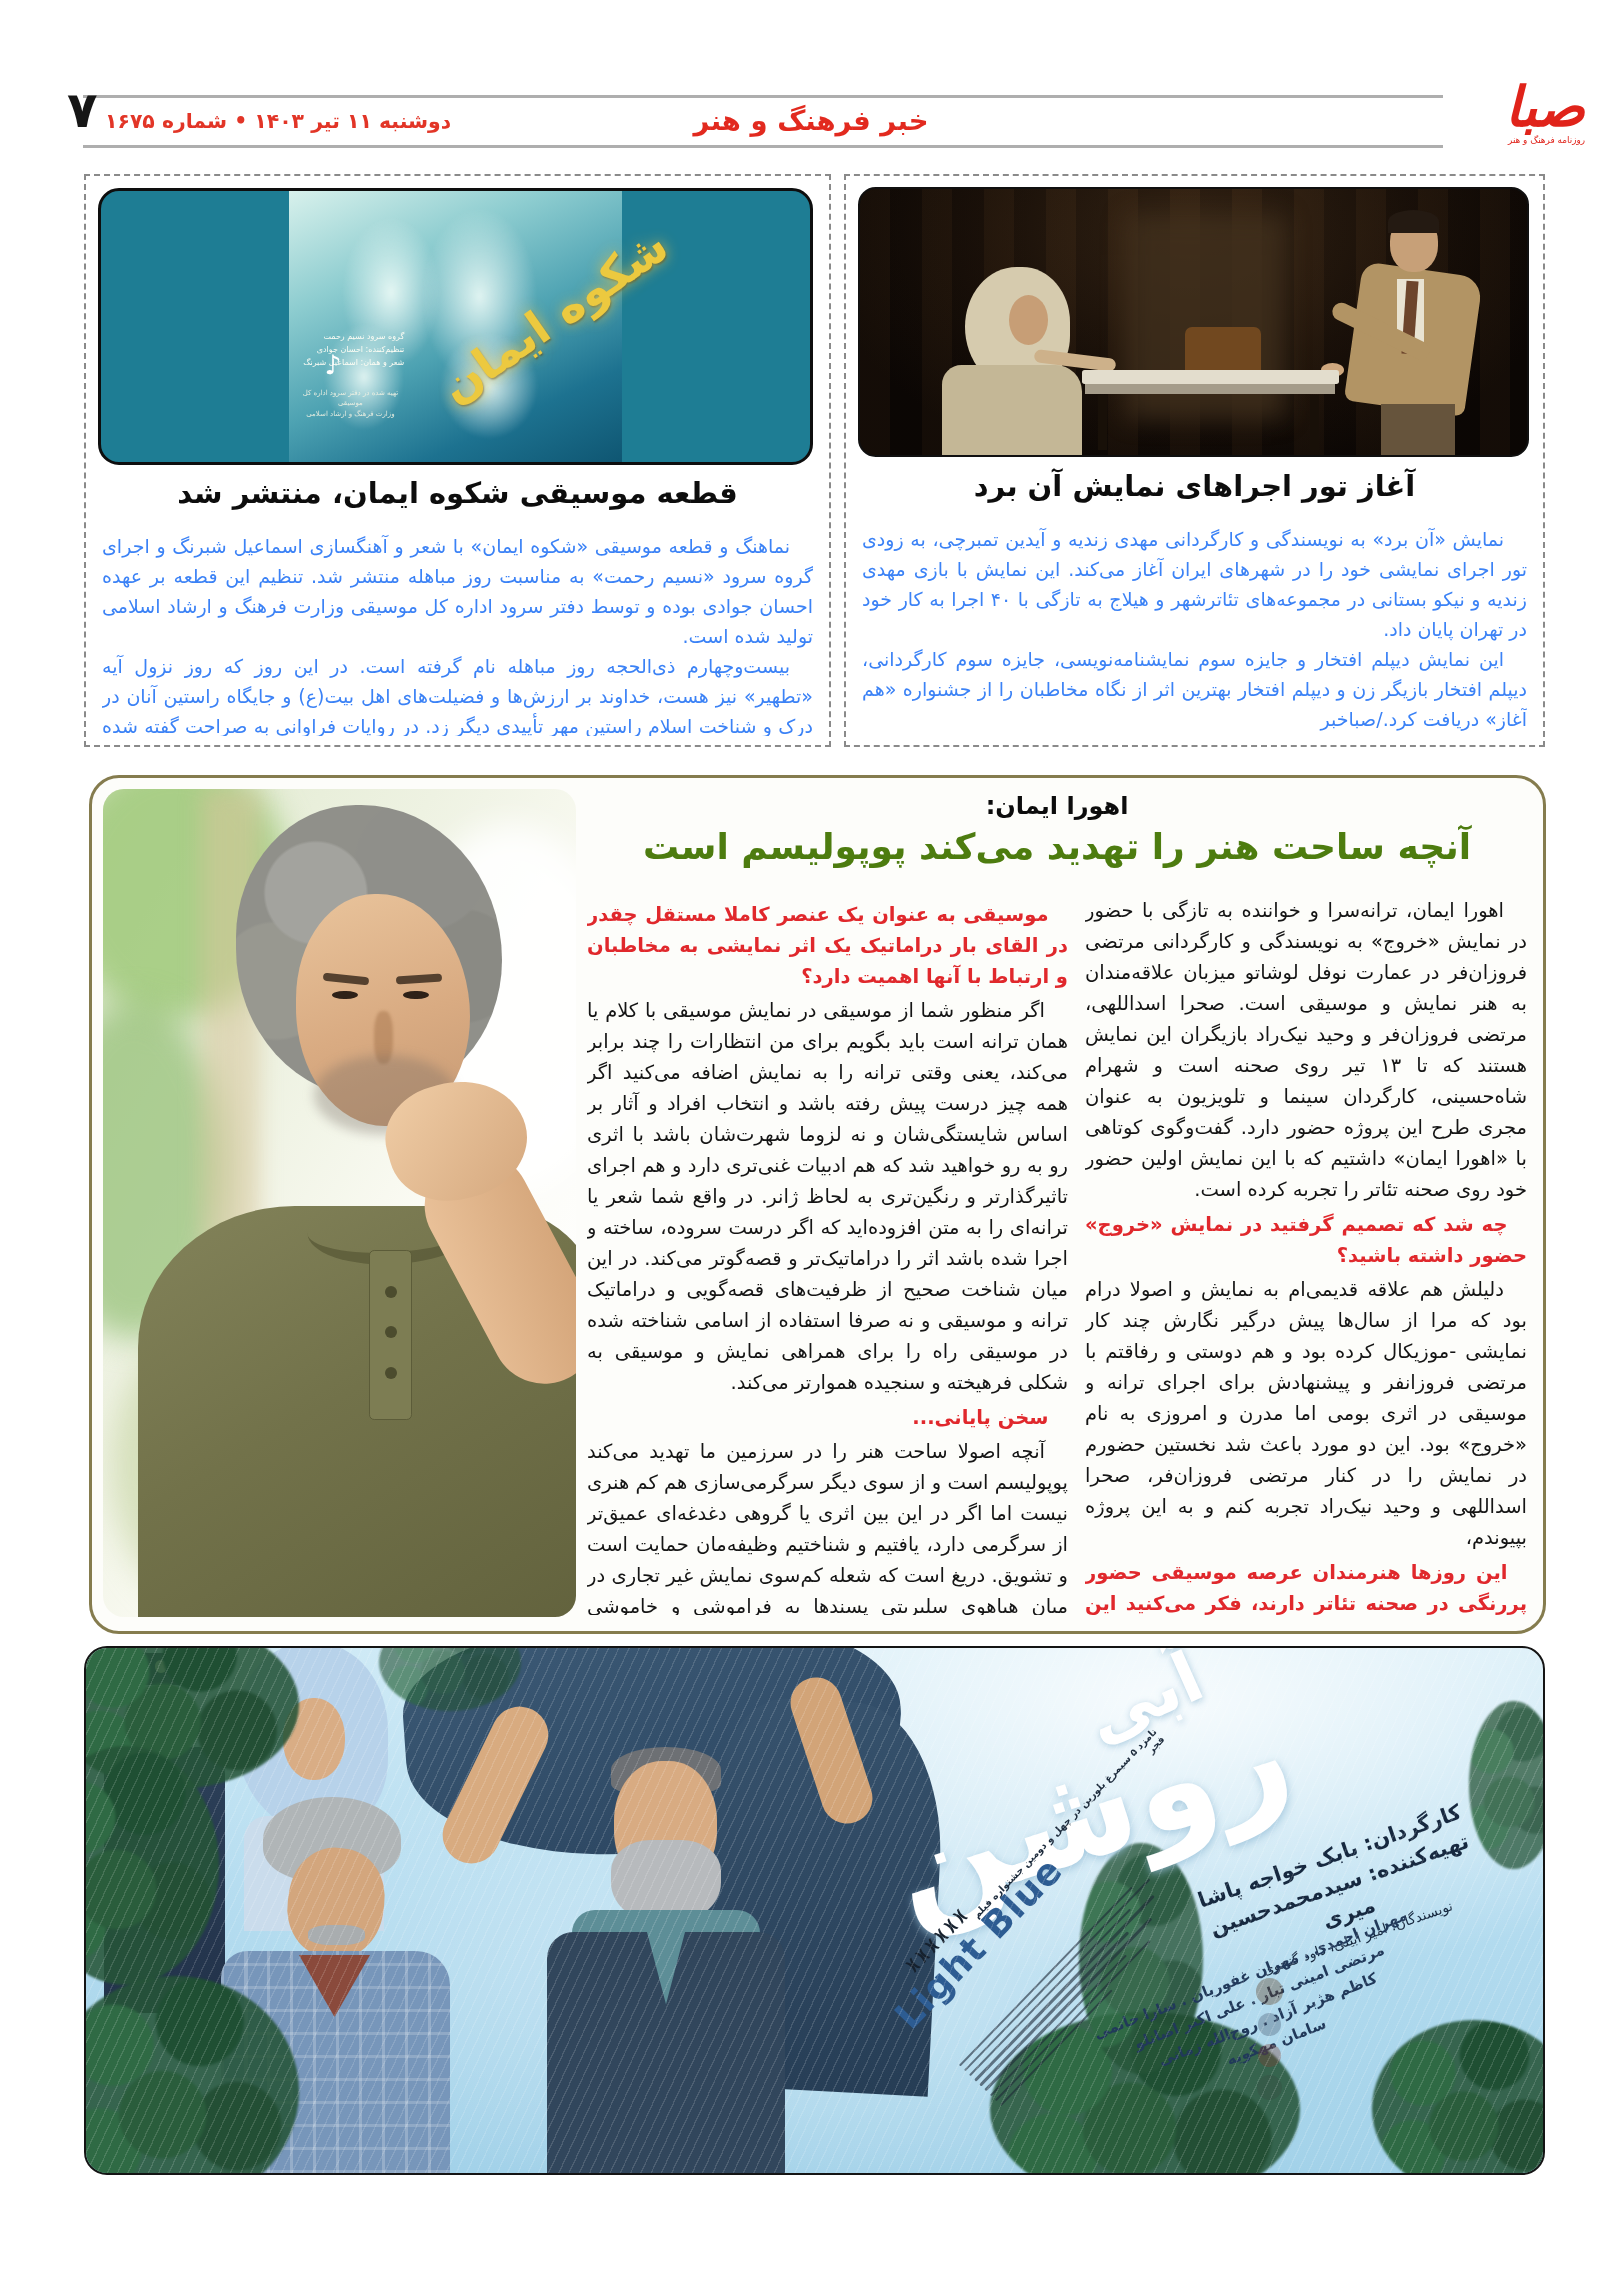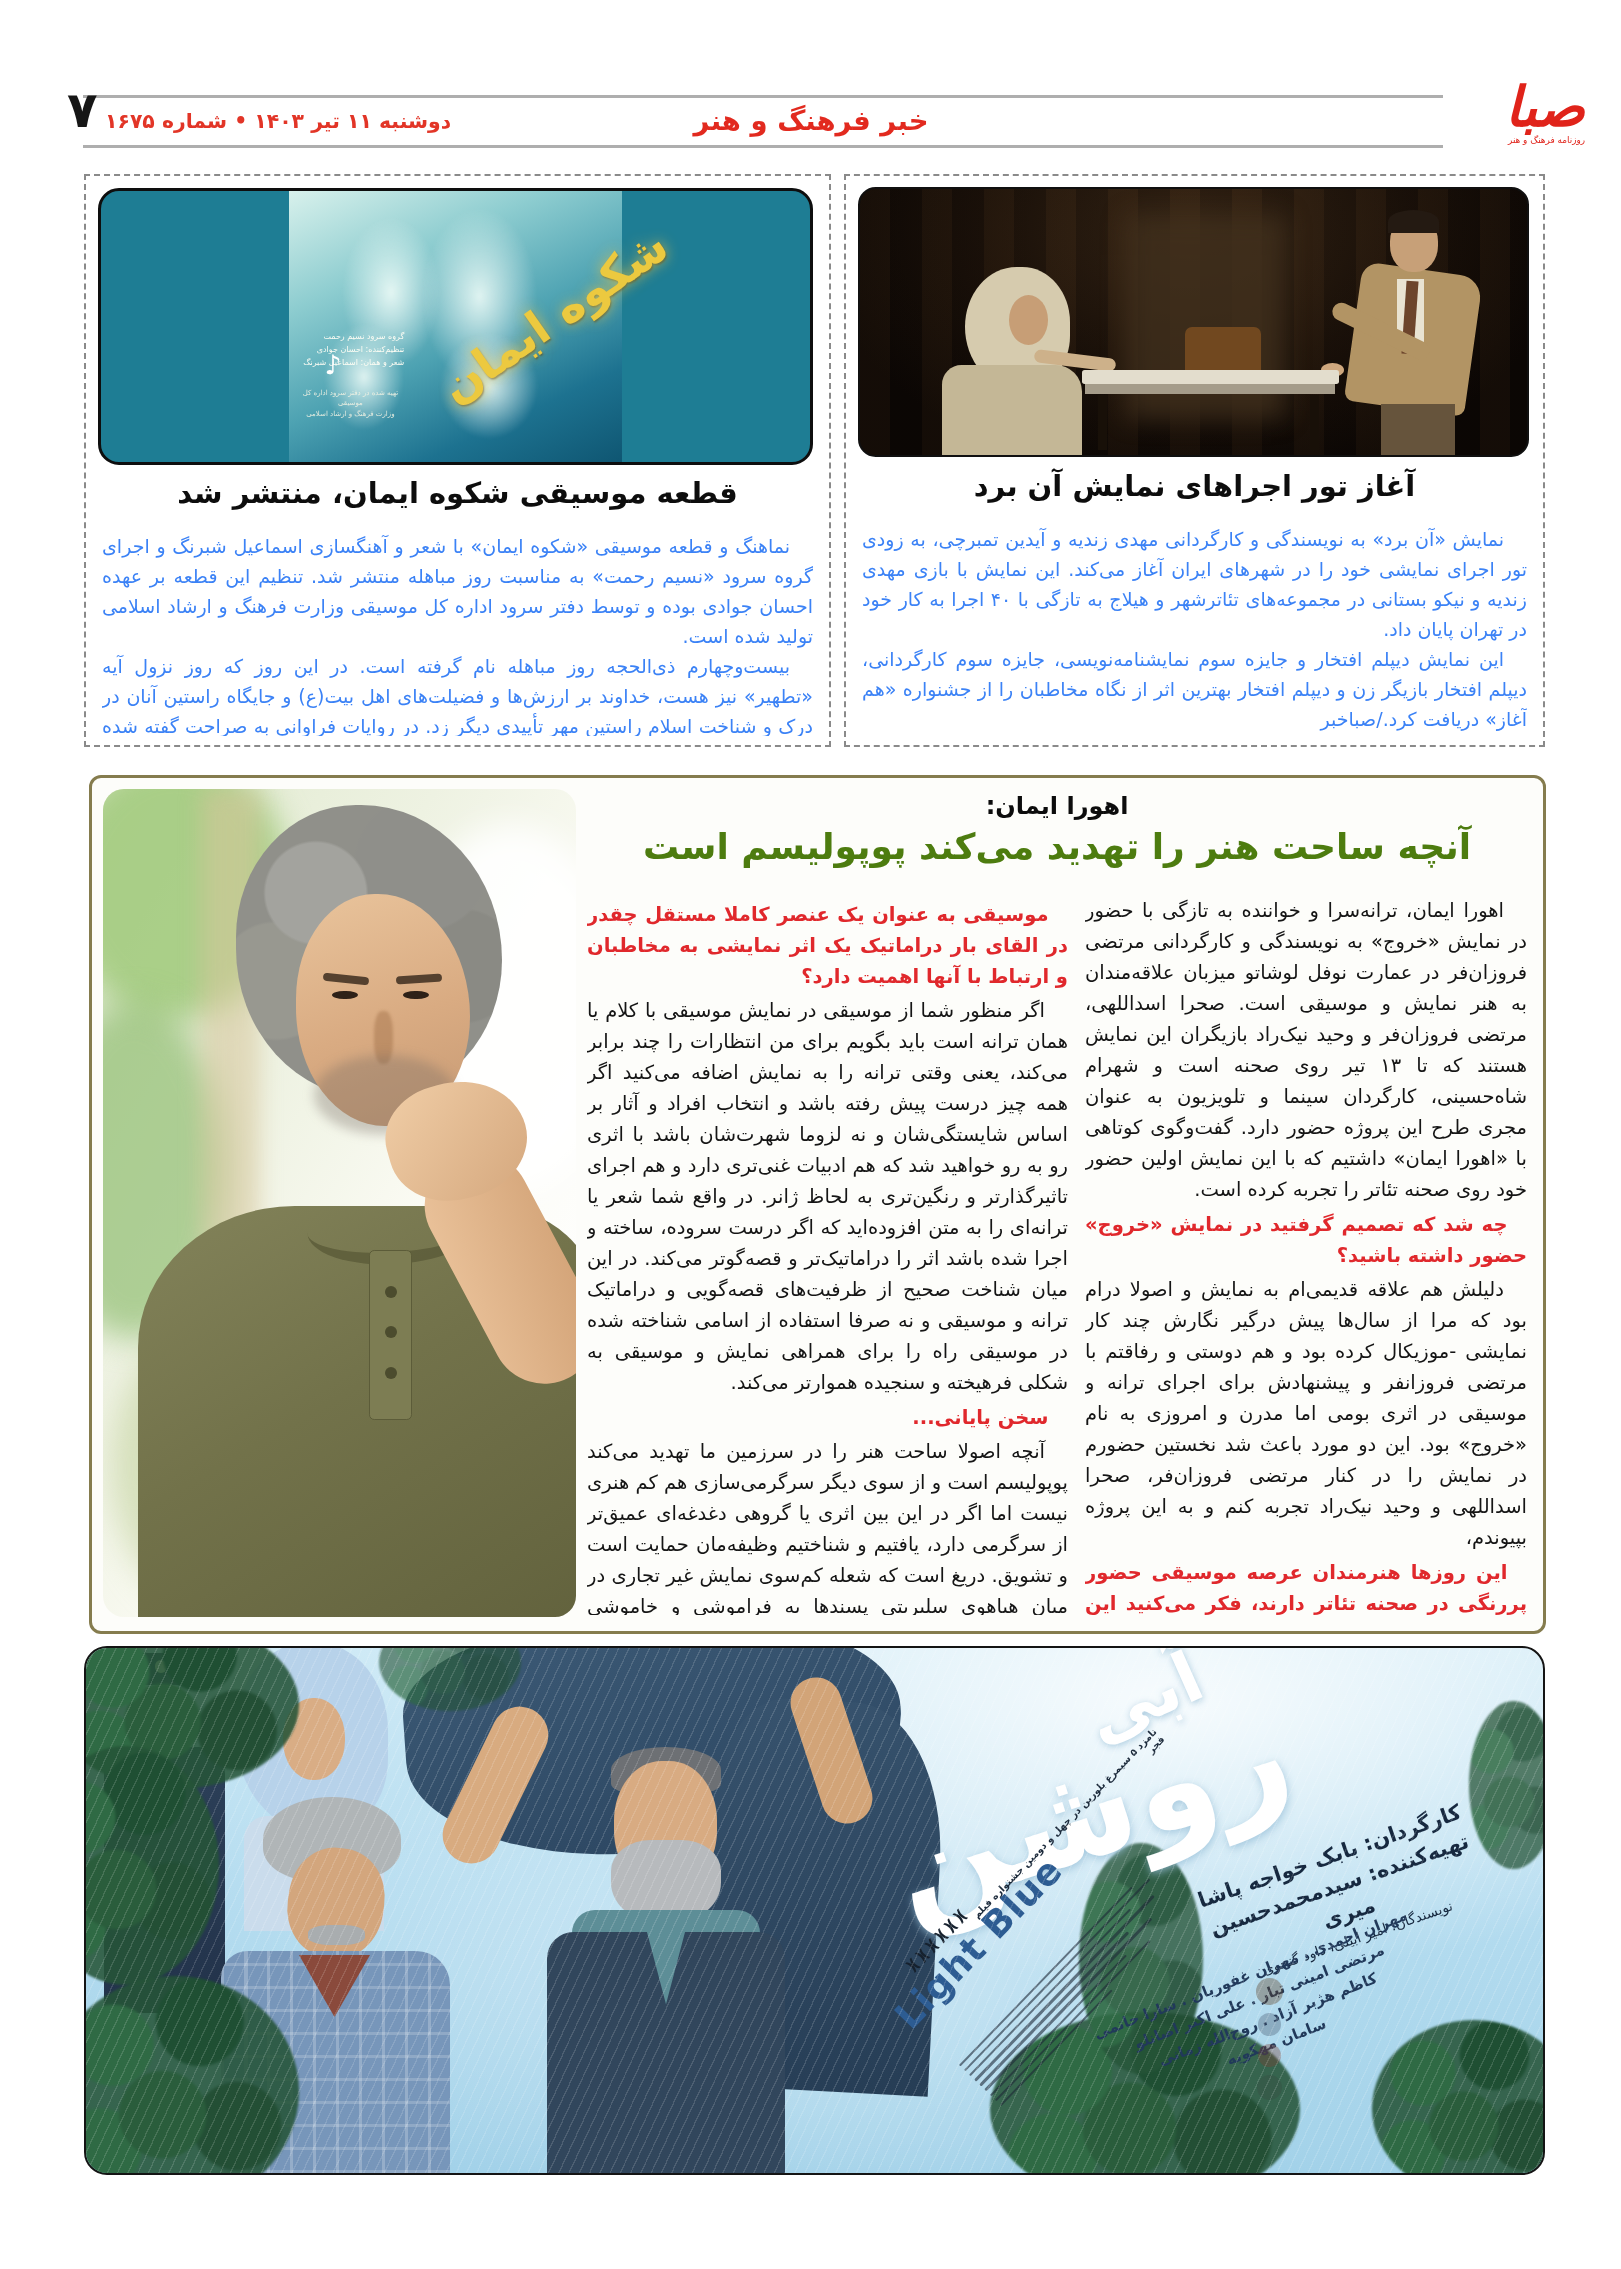--- a/index.html
+++ b/index.html
@@ -63,21 +63,21 @@
   .t-man-hair{position:absolute;left:528px;top:21px;width:51px;height:23px;background:#241a12;border-radius:50% 50% 0 0;}
   .t-man-body{position:absolute;left:493px;top:80px;width:121px;height:140px;background:#b29464;border-radius:17.7px 23px 8.9px 8.9px;transform:rotate(8deg);}
   .t-man-shirt{position:absolute;left:537px;top:90px;width:26.6px;height:66px;background:#e9e3d2;}
   .t-man-tie{position:absolute;left:544px;top:92px;width:11.5px;height:73px;background:#6d452c;transform:rotate(4deg);}
   .t-man-arm{position:absolute;left:468px;top:133px;width:106px;height:17.7px;background:#b29464;border-radius:8.9px;transform:rotate(26deg);}
   .t-man-hand{position:absolute;left:461px;top:174px;width:23px;height:14px;background:#cfa87e;border-radius:50%;}
   .t-man-legs{position:absolute;left:521px;top:215px;width:74px;height:51px;background:#66543c;}
 
   
   .interview{position:absolute;left:89px;top:775px;width:1451px;height:853px;background:#fdfdfa;
-    border:3.5px solid #857c4e;border-radius:12px;}
+    border:3.5px solid #857c4e;border-radius:30px;}
   .kicker{position:absolute;left:495px;top:14px;width:940px;text-align:center;font-size:24px;font-weight:bold;color:#0c0c0c;}
   .headline-main{position:absolute;left:495px;top:48px;width:940px;text-align:center;font-size:36px;font-weight:bold;color:#4d7c0f;}
   .ivcol{position:absolute;top:117px;height:720px;font-size:19.5px;line-height:31px;text-align:justify;overflow:hidden;color:#151515;}
   .ivcol p{margin:0;text-indent:23px;}
   .ivcol p.q{color:#e0282c;font-weight:bold;text-indent:19.5px;margin:3.5px 0;}
   .col-right{left:993px;width:442px;}
   .col-mid{left:495px;width:481px;}
 
   
   .portrait{position:absolute;left:10.6px;top:10.6px;width:473px;height:828px;border-radius:21px;overflow:hidden;

